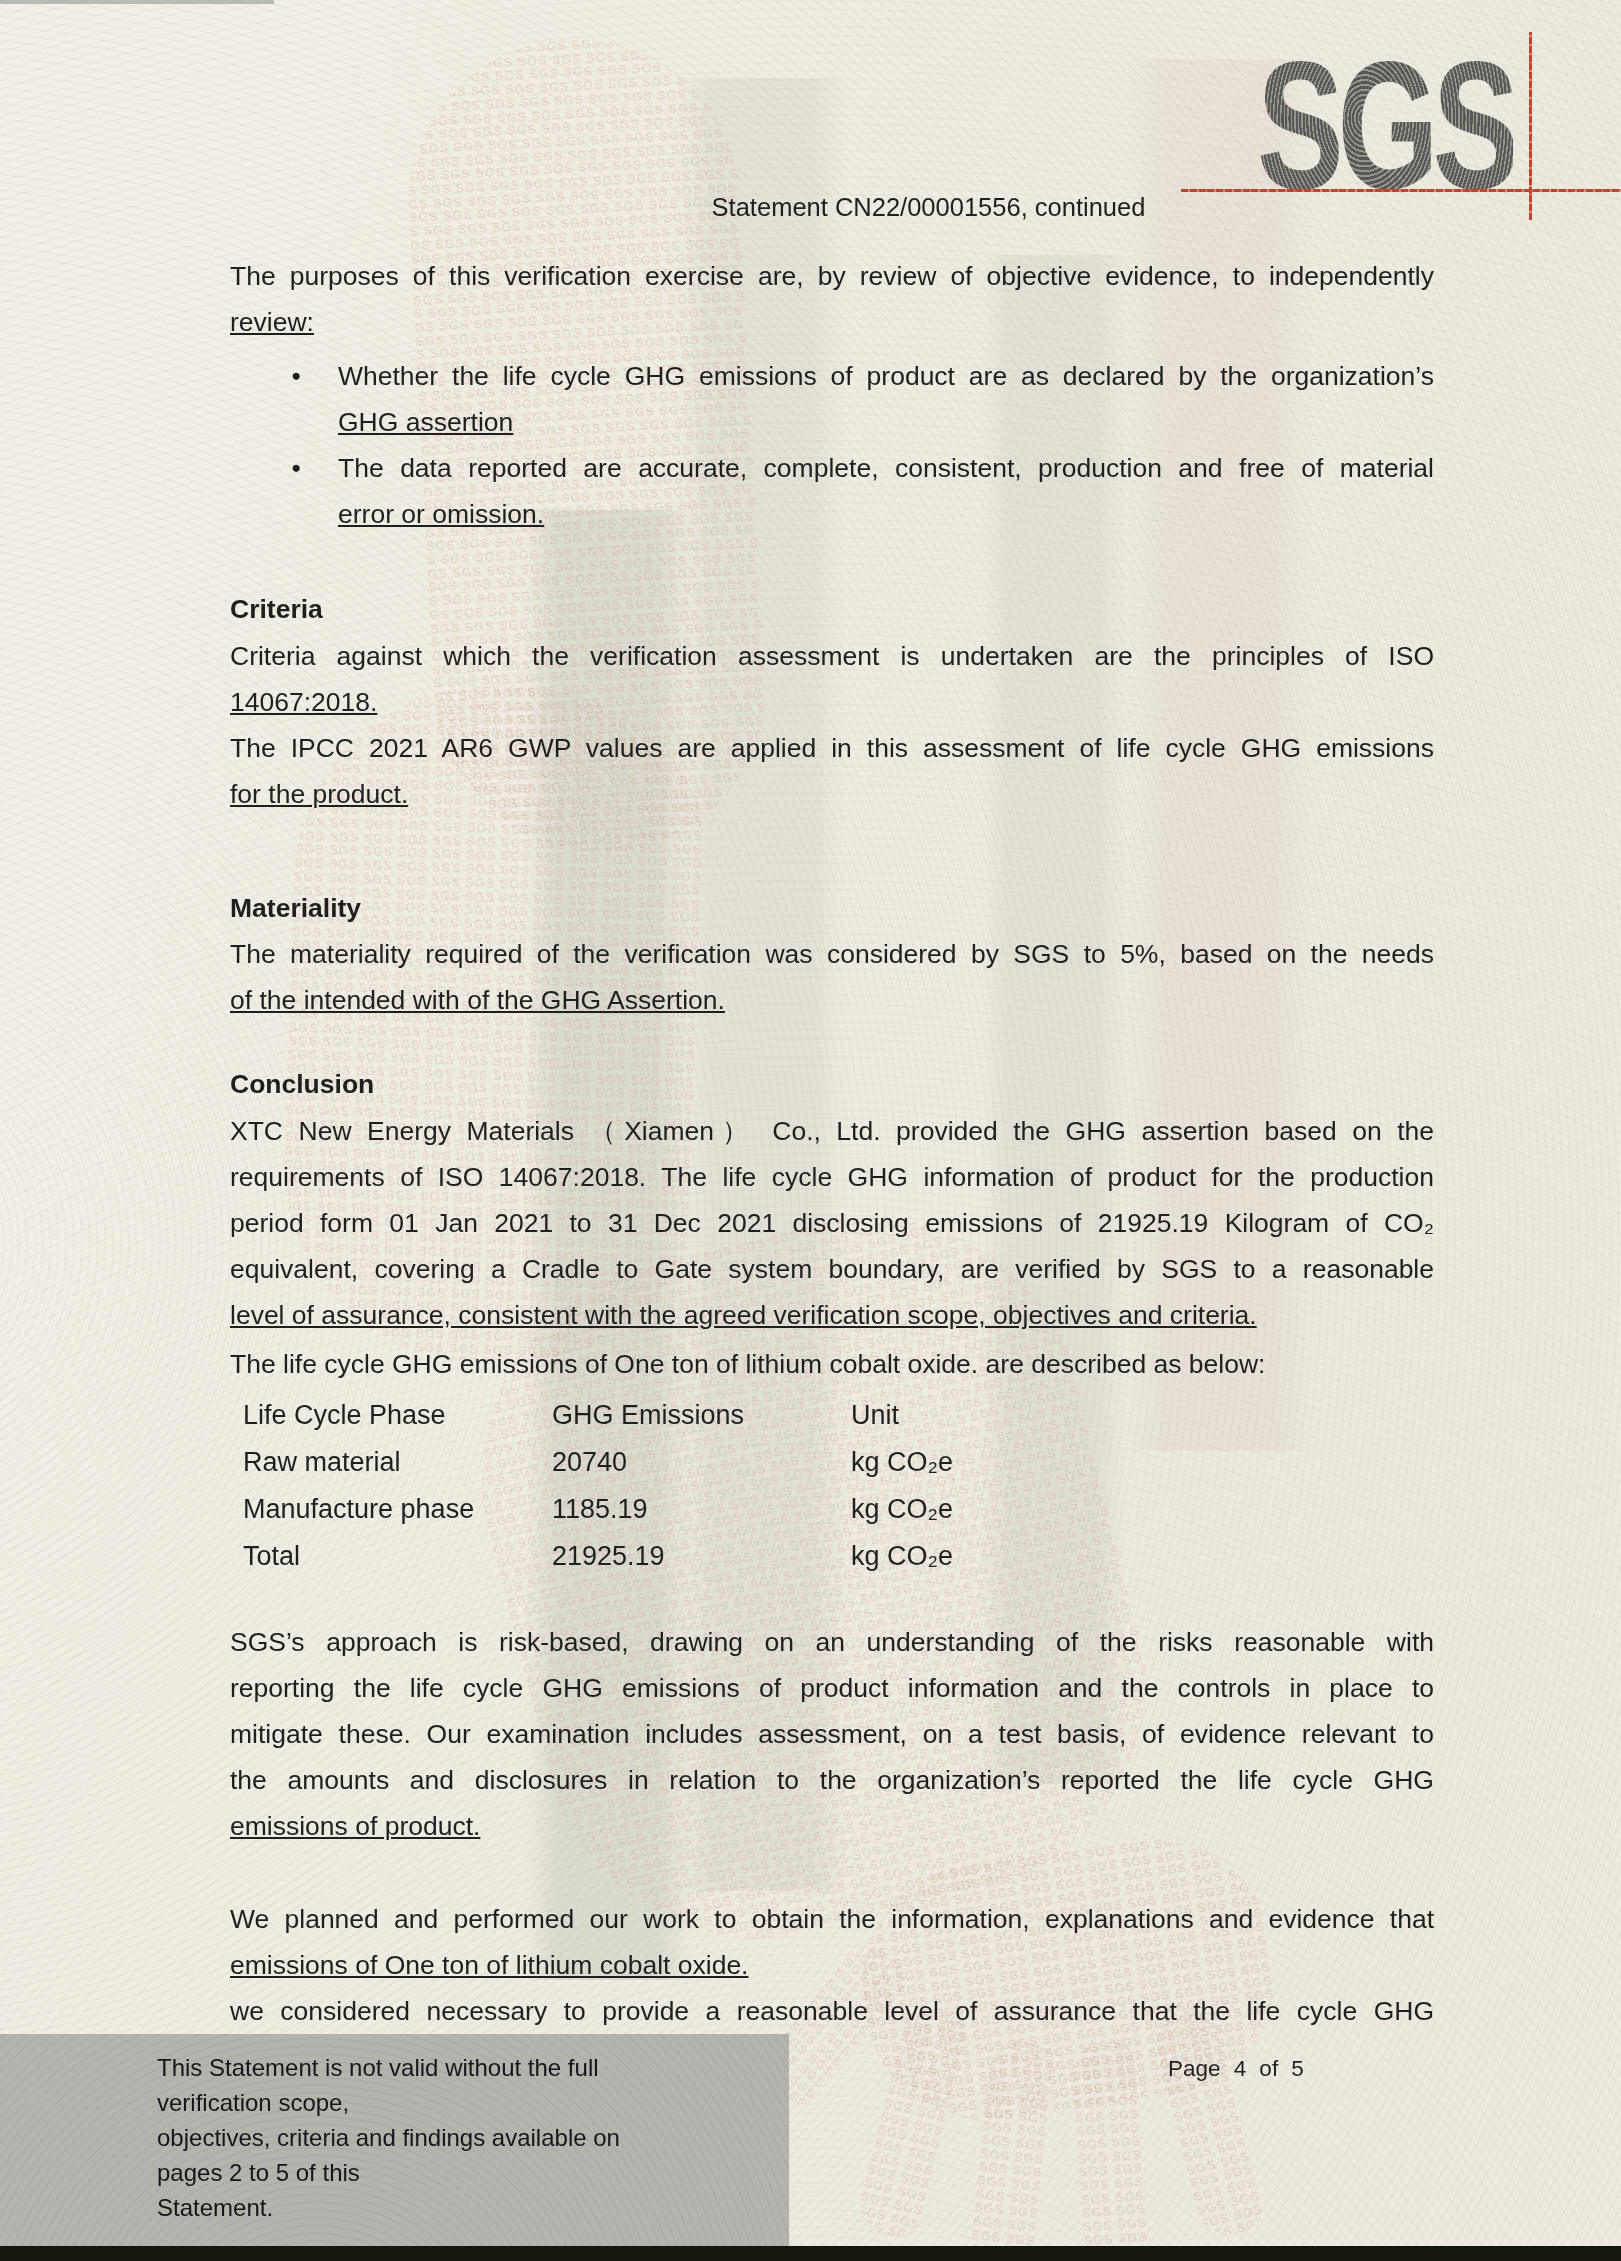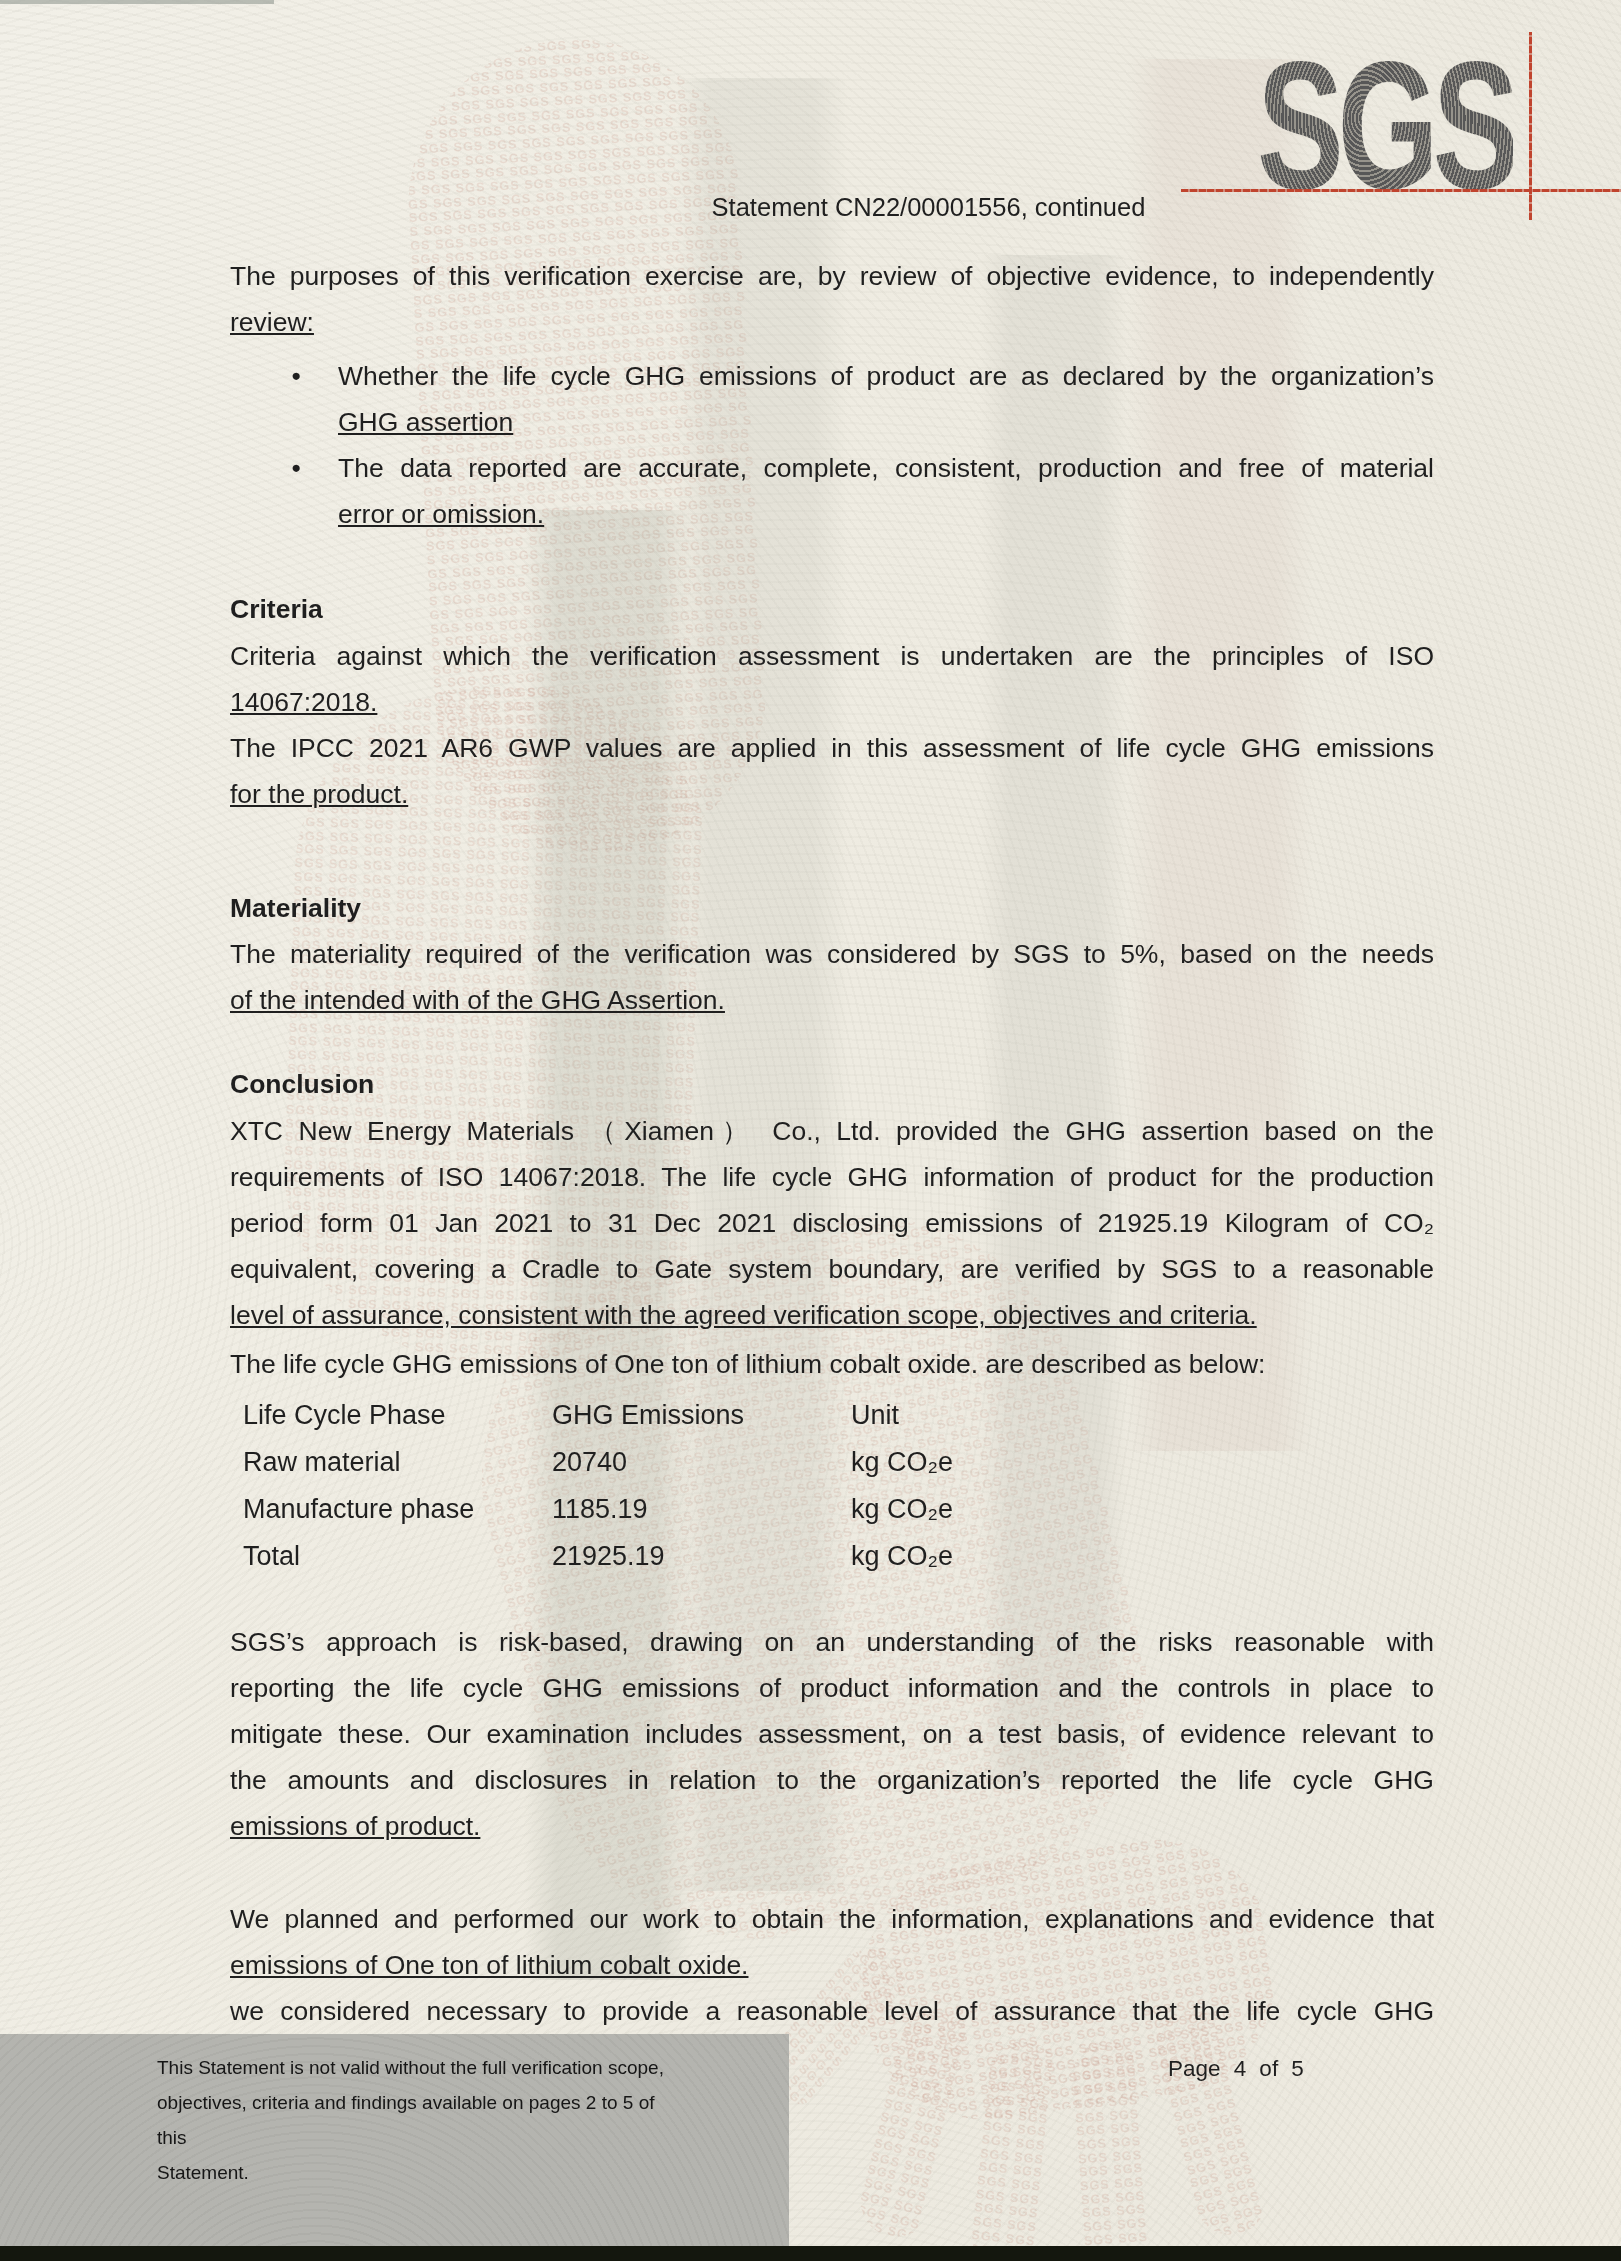--- a/index.html
+++ b/index.html
@@ -69,21 +69,21 @@
 
   .table{position:absolute;left:243px;top:1392px;z-index:2;display:grid;
     grid-template-columns:309px 299px 314px;grid-auto-rows:47px;
     font-size:27px;line-height:46px;}
   .tcell{white-space:nowrap;}
 
   
   .footer-box{position:absolute;left:0;top:2034px;width:789px;height:213px;background:#b4b4af;z-index:2;}
   .footer-box::before{content:"";position:absolute;inset:0;
     background:repeating-radial-gradient(circle at 40% 160%, rgba(120,120,115,.10) 0 2px, rgba(0,0,0,0) 2px 7.8px);}
-  .footer-text{position:absolute;left:157px;top:15.7px;width:519px;font-size:19px;line-height:35px;color:#161616;}
+  .footer-text{position:absolute;left:157px;top:15.7px;width:519px;font-size:24px;line-height:35px;color:#161616;}
   .page-indicator{position:absolute;left:1168px;top:2056px;font-size:22.5px;word-spacing:6.9px;z-index:2;}
   .bottom-strip{position:absolute;left:0;top:2246px;width:1621px;height:15.7px;background:#14170e;z-index:5;}
 </style>
 </head>
 <body>
 
 <div class="page">
 
   <div class="top-sliver"></div>
 

